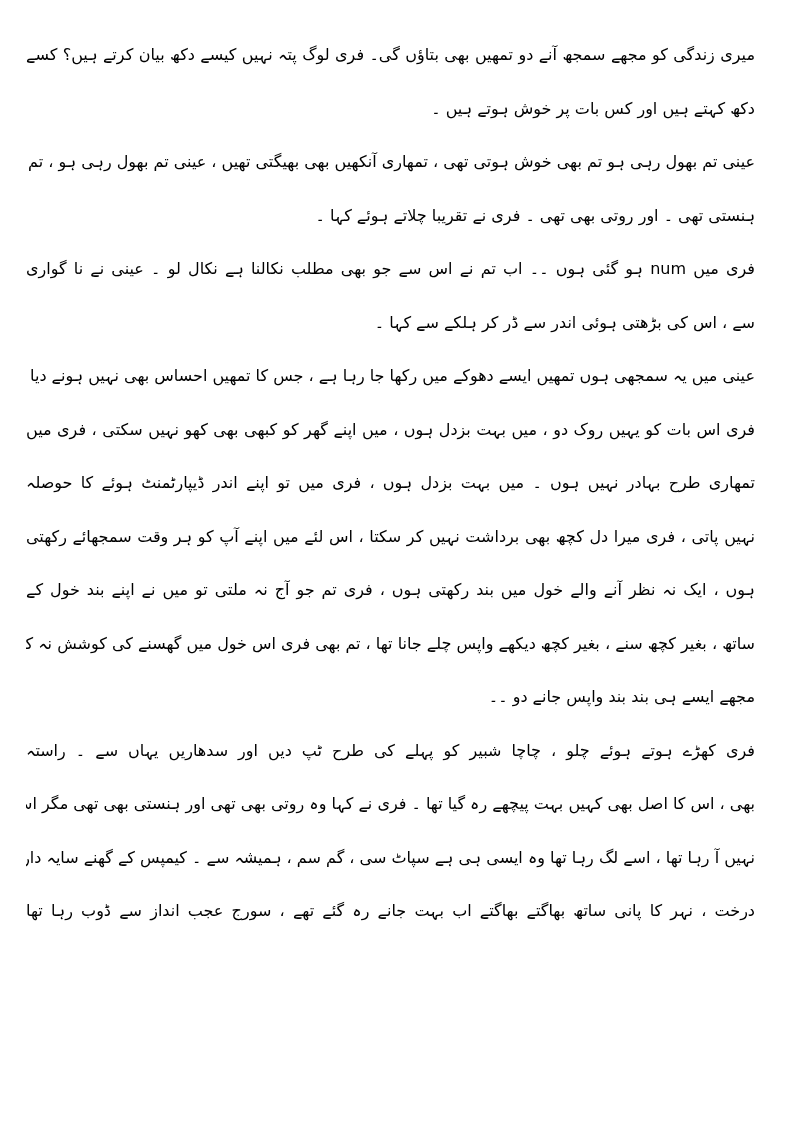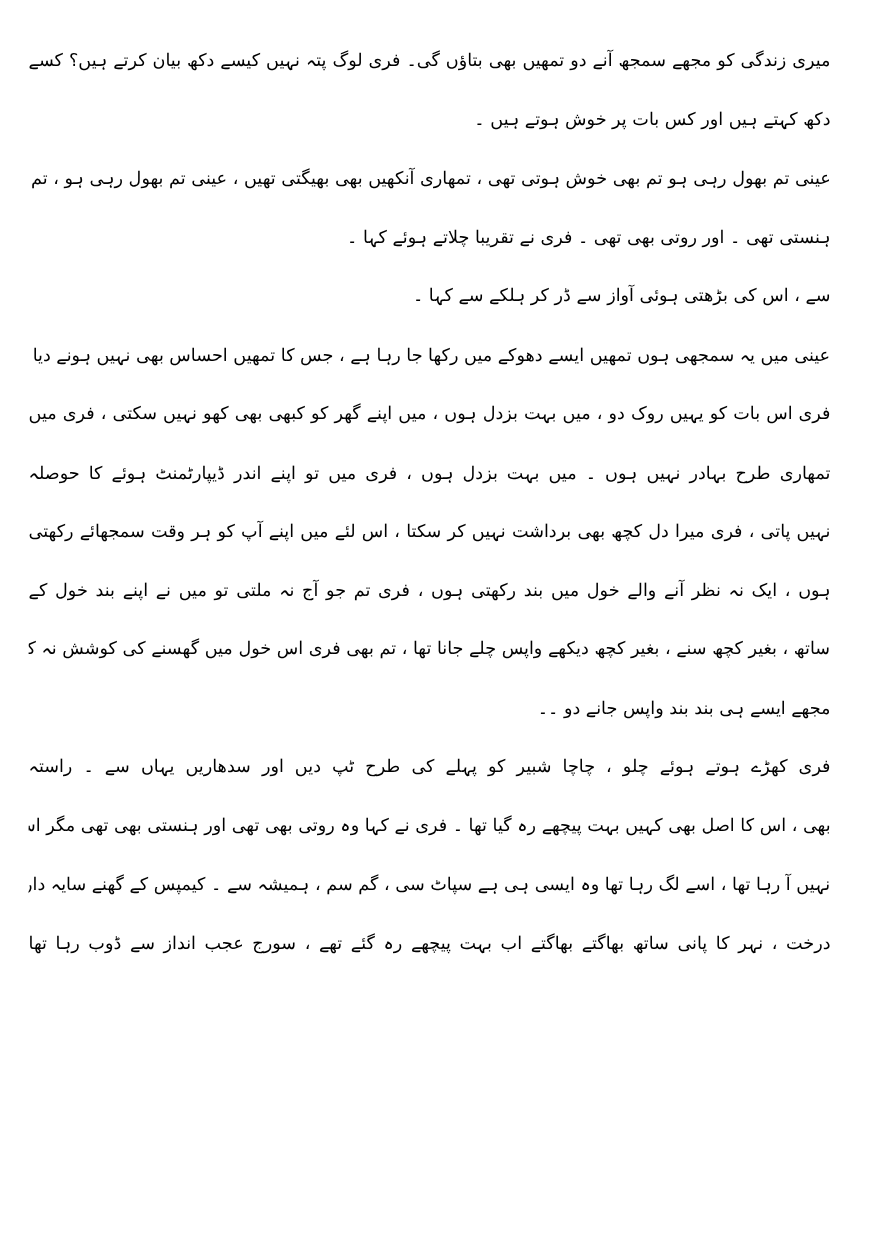--- a/index.html
+++ b/index.html
@@ -43,26 +43,27 @@
 </style>
 </head>
 <body>
 
 <div class="page">
   <div class="text-block" id="lines-container">
       <div class="line align-justify">میری زندگی کو مجھے سمجھ آنے دو تمھیں بھی بتاؤں گی۔ فری لوگ پتہ نہیں کیسے دکھ بیان کرتے ہیں؟ کسے</div>
       <div class="line align-right">دکھ کہتے ہیں اور کس بات پر خوش ہوتے ہیں ۔</div>
       <div class="line align-justify">عینی تم بھول رہی ہو تم بھی خوش ہوتی تھی ، تمھاری آنکھیں بھی بھیگتی تھیں ، عینی تم بھول رہی ہو ، تم بھی</div>
       <div class="line align-right">ہنستی تھی ۔ اور روتی بھی تھی ۔ فری نے تقریبا چلاتے ہوئے کہا ۔</div>
-      <div class="line align-right">سے ، اس کی بڑھتی ہوئی آواز سے ڈر کر ہلکے سے کہا ۔</div>
+      <div class="line align-justify">فری میں num ہو گئی ہوں ۔۔ اب تم نے اس سے جو بھی مطلب نکالنا ہے نکال لو ۔ عینی نے نا گواری</div>
+      <div class="line align-right">سے ، اس کی بڑھتی ہوئی اندر سے ڈر کر ہلکے سے کہا ۔</div>
       <div class="line align-justify">عینی میں یہ سمجھی ہوں تمھیں ایسے دھوکے میں رکھا جا رہا ہے ، جس کا تمھیں احساس بھی نہیں ہونے دیا جا رہا</div>
       <div class="line align-justify">فری اس بات کو یہیں روک دو ، میں بہت بزدل ہوں ، میں اپنے گھر کو کبھی بھی کھو نہیں سکتی ، فری میں</div>
       <div class="line align-justify">تمھاری طرح بہادر نہیں ہوں ۔ میں بہت بزدل ہوں ، فری میں تو اپنے اندر ڈیپارٹمنٹ ہوئے کا حوصلہ</div>
       <div class="line align-justify">نہیں پاتی ، فری میرا دل کچھ بھی برداشت نہیں کر سکتا ، اس لئے میں اپنے آپ کو ہر وقت سمجھائے رکھتی</div>
       <div class="line align-justify">ہوں ، ایک نہ نظر آنے والے خول میں بند رکھتی ہوں ، فری تم جو آج نہ ملتی تو میں نے اپنے بند خول کے</div>
       <div class="line align-justify">ساتھ ، بغیر کچھ سنے ، بغیر کچھ دیکھے واپس چلے جانا تھا ، تم بھی فری اس خول میں گھسنے کی کوشش نہ کرو ۔</div>
       <div class="line align-right">مجھے ایسے ہی بند بند واپس جانے دو ۔۔</div>
       <div class="line align-justify">فری کھڑے ہوتے ہوئے چلو ، چاچا شبیر کو پہلے کی طرح ٹپ دیں اور سدھاریں یہاں سے ۔ راستہ</div>
       <div class="line align-justify">بھی ، اس کا اصل بھی کہیں بہت پیچھے رہ گیا تھا ۔ فری نے کہا وہ روتی بھی تھی اور ہنستی بھی تھی مگر اسے یاد</div>
       <div class="line align-justify">نہیں آ رہا تھا ، اسے لگ رہا تھا وہ ایسی ہی ہے سپاٹ سی ، گم سم ، ہمیشہ سے ۔ کیمپس کے گھنے سایہ دار</div>
-      <div class="line align-justify">درخت ، نہر کا پانی ساتھ بھاگتے بھاگتے اب بہت پیچھے رہ گئے تھے ، سورج عجب انداز سے ڈوب رہا تھا</div>
+      <div class="line align-justify">درخت ، نہر کا پانی ساتھ بھاگتے بھاگتے اب بہت جانے رہ گئے تھے ، سورج عجب انداز سے ڈوب رہا تھا</div>
     </div>
 </div>
 
 </body></html>

